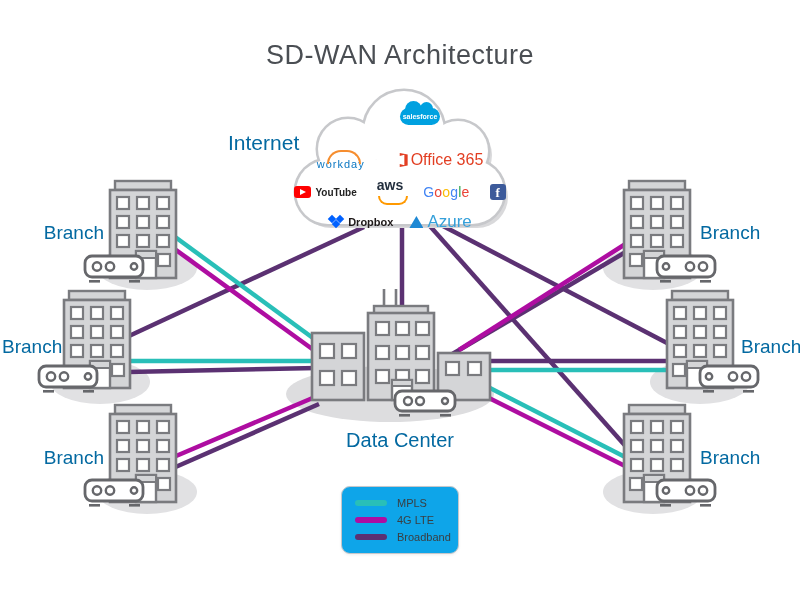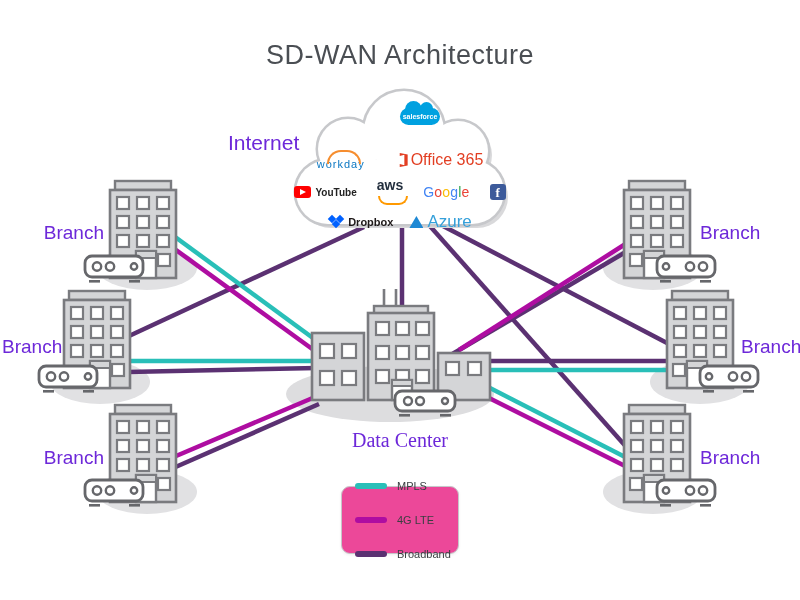--- a/index.html
+++ b/index.html
@@ -1,23 +1,23 @@
 <!DOCTYPE html>
 <html><head>
 <meta charset="utf-8">
 <style>
   html,body{margin:0;padding:0;background:#fff;}
   .stage{position:relative;width:800px;height:600px;background:#ffffff;overflow:hidden;
          font-family:"Liberation Sans","DejaVu Sans",sans-serif;}
   .layer{position:absolute;left:0;top:0;width:800px;height:600px;}
   .title{position:absolute;left:0;top:40px;width:800px;text-align:center;
          font-size:27px;font-weight:300;letter-spacing:.5px;color:#4a4e53;}
-  .nodelabel{position:absolute;font-size:19px;color:#6d28d9;font-weight:400;}
+  .nodelabel{position:absolute;font-size:19px;color:#0369a1;font-weight:400;}
   .lbl-internet{left:228px;top:131px;font-size:21px;}
-  .lbl-dc{left:329px;top:429px;width:142px;text-align:center;font-size:20px;font-family:Liberation Serif, serif;}
+  .lbl-dc{left:329px;top:429px;width:142px;text-align:center;font-size:20px;}
   .lbl-tl{left:28px;top:222px;width:76px;text-align:right;}
   .lbl-ml{left:2px;top:336px;width:58px;text-align:left;}
   .lbl-bl{left:28px;top:447px;width:76px;text-align:right;}
   .lbl-tr{left:700px;top:222px;}
   .lbl-mr{left:741px;top:336px;}
   .lbl-br{left:700px;top:447px;}
 
   
   .cloud-logos{position:absolute;left:292px;top:94px;width:216px;height:128px;
                display:flex;flex-direction:column;align-items:center;}
@@ -60,23 +60,23 @@
   .dbx{display:flex;align-items:center;gap:4px;color:#1E1919;font-size:11px;font-weight:bold;}
   .dbxicon{position:relative;width:16px;height:13px;}
   .dbxicon::before{content:"";position:absolute;top:0;left:1px;width:6px;height:6px;background:#0061FF;transform:rotate(45deg);}
   .dbxicon::after{content:"";position:absolute;top:0;left:9px;width:6px;height:6px;background:#0061FF;transform:rotate(45deg);}
   .dbxicon i{position:absolute;top:5px;left:5px;width:6px;height:6px;background:#0061FF;transform:rotate(45deg);}
 
   .azure{display:flex;align-items:center;gap:4px;color:#35A0DA;font-size:17px;}
   .azicon{width:14px;height:12px;background:#1E88D4;clip-path:polygon(50% 0,100% 100%,0 100%);}
 
   
-  .legend{position:absolute;left:341px;top:486px;width:118px;height:68px;background:#ec4899;
+  .legend{position:absolute;left:341px;top:486px;width:118px;height:68px;background:#0ea5e9;
       border:1.6px solid #C6C7CA;border-radius:9px;box-shadow:0 1px 3px rgba(0,0,0,.07);
-      display:flex;flex-direction:column;justify-content:center;gap:22px;padding-left:12px;box-sizing:border-box;}
+      display:flex;flex-direction:column;justify-content:center;gap:5px;padding-left:12px;box-sizing:border-box;}
   .lrowleg{display:flex;align-items:center;gap:9px;font-size:11px;color:#3a3e41;}
 </style>
 </head>
 <body>
 
 <div class="stage">
 
   <div class="title">SD-WAN Architecture</div>
 
   <svg class="layer" viewBox="0 0 800 600">

